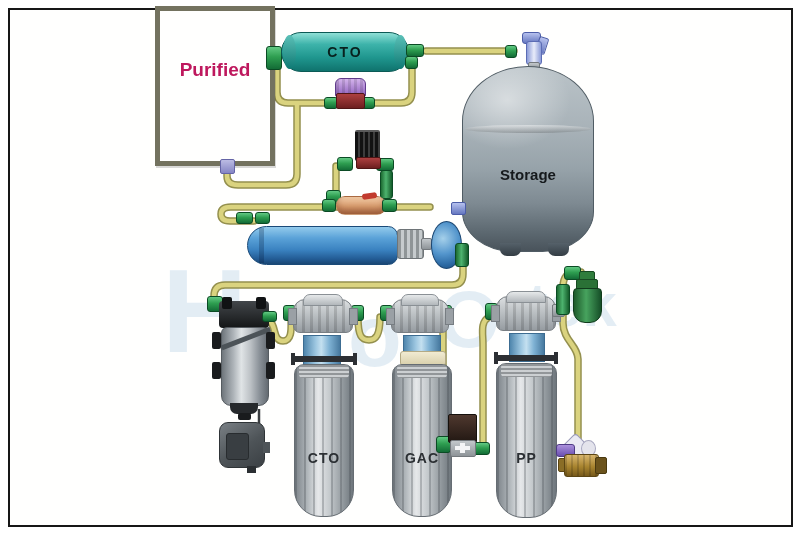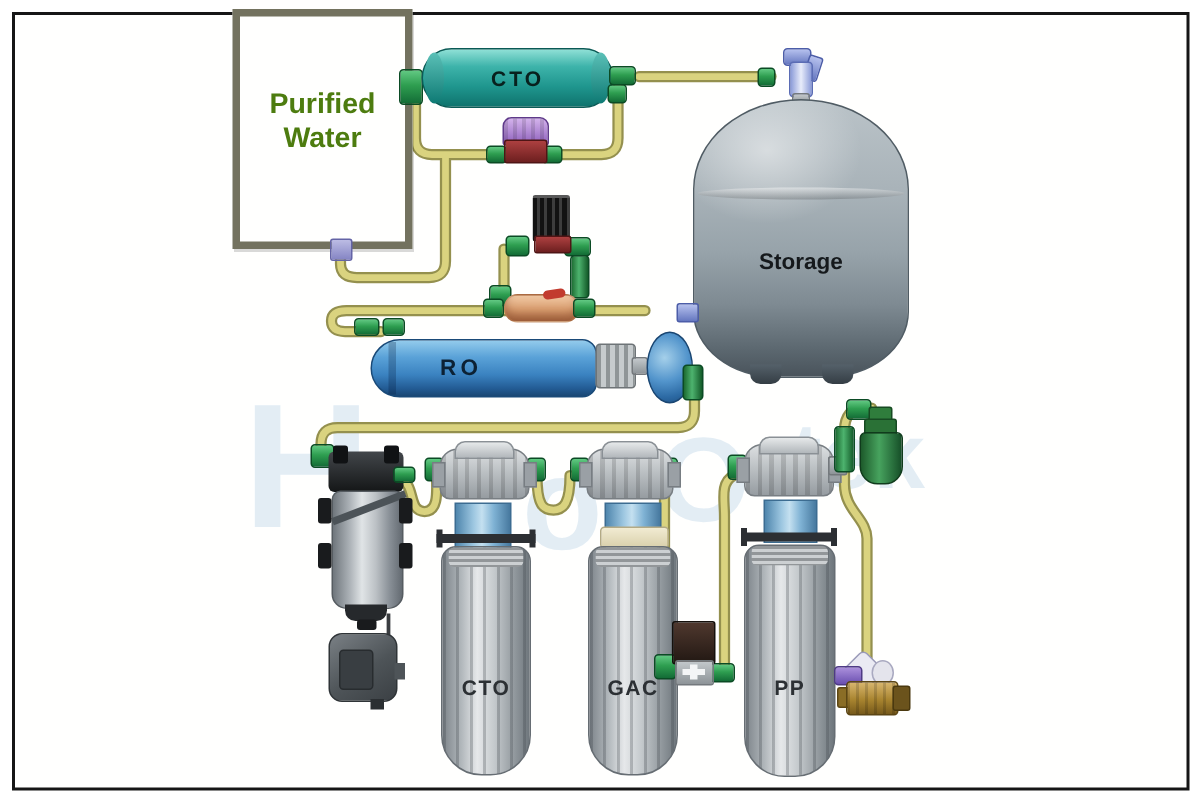--- a/index.html
+++ b/index.html
@@ -15,21 +15,21 @@
   .to{fill:none;stroke:#94904e;stroke-width:7.5;stroke-linecap:round;}
   .tf{fill:none;stroke:#dad37f;stroke-width:4.5;stroke-linecap:round;}
   .wire{fill:none;stroke:#3a3d40;stroke-width:2.5;}
   
   .gf{background:linear-gradient(180deg,#62c983 0%,#2e9e50 45%,#136c36 100%);
       border:1px solid #0b4b24;border-radius:3px;box-sizing:border-box;}
   .gfv{background:linear-gradient(90deg,#1d6b32,#4db36e 45%,#145c2a 100%);
       border:1px solid #0b4b24;border-radius:3px;box-sizing:border-box;}
   
   .pwbox{border:5px solid #73725f;background:#fffffe;box-shadow:1px 2px 0 rgba(0,0,0,.15);}
-  .pwtext{width:100%;text-align:center;font-weight:bold;font-size:19px;color:#4d7c0f;line-height:1.2;}
+  .pwtext{width:100%;text-align:center;font-weight:bold;font-size:19px;color:#be185d;line-height:1.2;}
   .pwtext span{display:block;}
   
   .tealcyl{background:linear-gradient(180deg,#8fe0d6 0%,#3db3aa 30%,#1f968e 65%,#0f736d 100%);
       border:1px solid #0b5a55;border-radius:20px;box-sizing:border-box;}
   .tealcap{position:absolute;top:2px;width:13px;height:34px;border-radius:50%;
       background:linear-gradient(180deg,#5bc0b7,#0e7a74);}
   .cto-label{position:absolute;width:100%;text-align:center;top:11px;font-weight:bold;
       font-size:14px;letter-spacing:2px;color:#08211e;}
   
   .tank{background:
@@ -142,41 +142,40 @@
     <path class="tf" d="M443,317 V441"></path>
     <path class="tf" d="M489,317 C480,322 483,333 483,344 V446"></path>
     <path class="tf" d="M563,287 C563,277 568,272 575,272 H581"></path>
     <path class="tf" d="M563,313 V323 C563,340 578,346 578,359 V442"></path>
     <path class="wire" d="M259,409 V441"></path>
   </svg>
 
   <div class="abs pwbox" style="left:155px;top:6px;width:110px;height:150px;">
     <div class="abs pwtext" style="top:48px;">
       <span>Purified</span>
-      <span>Water</span>
     </div>
   </div>
   <div class="abs lav" style="left:220px;top:159px;width:13px;height:13px;"></div>
 
   <div class="abs gf" style="left:266px;top:46px;width:16px;height:24px;"></div>
   <div class="abs tealcyl" style="left:281px;top:32px;width:128px;height:40px;">
     <div class="tealcap" style="left:1px;"></div>
     <div class="tealcap" style="right:1px;"></div>
     <div class="cto-label">CTO</div>
   </div>
   <div class="abs gf" style="left:406px;top:44px;width:18px;height:13px;"></div>
   <div class="abs gf" style="left:405px;top:56px;width:13px;height:13px;"></div>
 
   <div class="abs gf" style="left:505px;top:45px;width:12px;height:13px;"></div>
   <div class="abs bluefit" style="left:522px;top:32px;width:17px;height:10px;border-radius:3px;"></div>
   <div class="abs bluefit" style="left:537px;top:37px;width:8px;height:15px;transform:rotate(18deg);"></div>
   <div class="abs valve-body" style="left:526px;top:41px;width:14px;height:22px;"></div>
   <div class="abs graysm" style="left:528px;top:62px;width:10px;height:6px;"></div>
 
-  <div class="abs tank" style="left:462px;top:66px;width:144px;height:186px;">
+  <div class="abs tank" style="left:462px;top:66px;width:132px;height:186px;">
     <div class="tank-seam"></div>
     <div class="tank-label">
       <span>Storage</span>
     </div>
   </div>
   <div class="abs foot" style="left:500px;top:243px;width:21px;height:13px;"></div>
   <div class="abs foot" style="left:548px;top:243px;width:21px;height:13px;"></div>
   <div class="abs bluefit" style="left:451px;top:202px;width:13px;height:11px;"></div>
 
   <div class="abs gf" style="left:324px;top:97px;width:14px;height:12px;"></div>
@@ -193,21 +192,20 @@
   <div class="abs gf" style="left:322px;top:199px;width:14px;height:13px;"></div>
   <div class="abs restrictor" style="left:336px;top:196px;width:48px;height:17px;">
     <div class="squiggle"></div>
   </div>
   <div class="abs gf" style="left:382px;top:199px;width:15px;height:13px;"></div>
 
   <div class="abs gf" style="left:236px;top:212px;width:17px;height:12px;"></div>
   <div class="abs gf" style="left:255px;top:212px;width:15px;height:12px;"></div>
   <div class="abs ro-body" style="left:247px;top:226px;width:151px;height:39px;">
     <div class="ro-ring"></div>
-    <div class="ro-label">RO</div>
   </div>
   <div class="abs ro-cap" style="left:397px;top:229px;width:25px;height:28px;"></div>
   <div class="abs graysm" style="left:421px;top:238px;width:9px;height:10px;"></div>
   <div class="abs ro-disc" style="left:431px;top:221px;width:29px;height:46px;"></div>
   <div class="abs gfv" style="left:455px;top:243px;width:14px;height:24px;"></div>
 
   <div class="abs gf" style="left:207px;top:296px;width:16px;height:16px;"></div>
   <div class="abs pump-bracket" style="left:219px;top:301px;width:50px;height:27px;">
     <div class="post" style="left:3px;"></div>
     <div class="post" style="right:3px;"></div>

